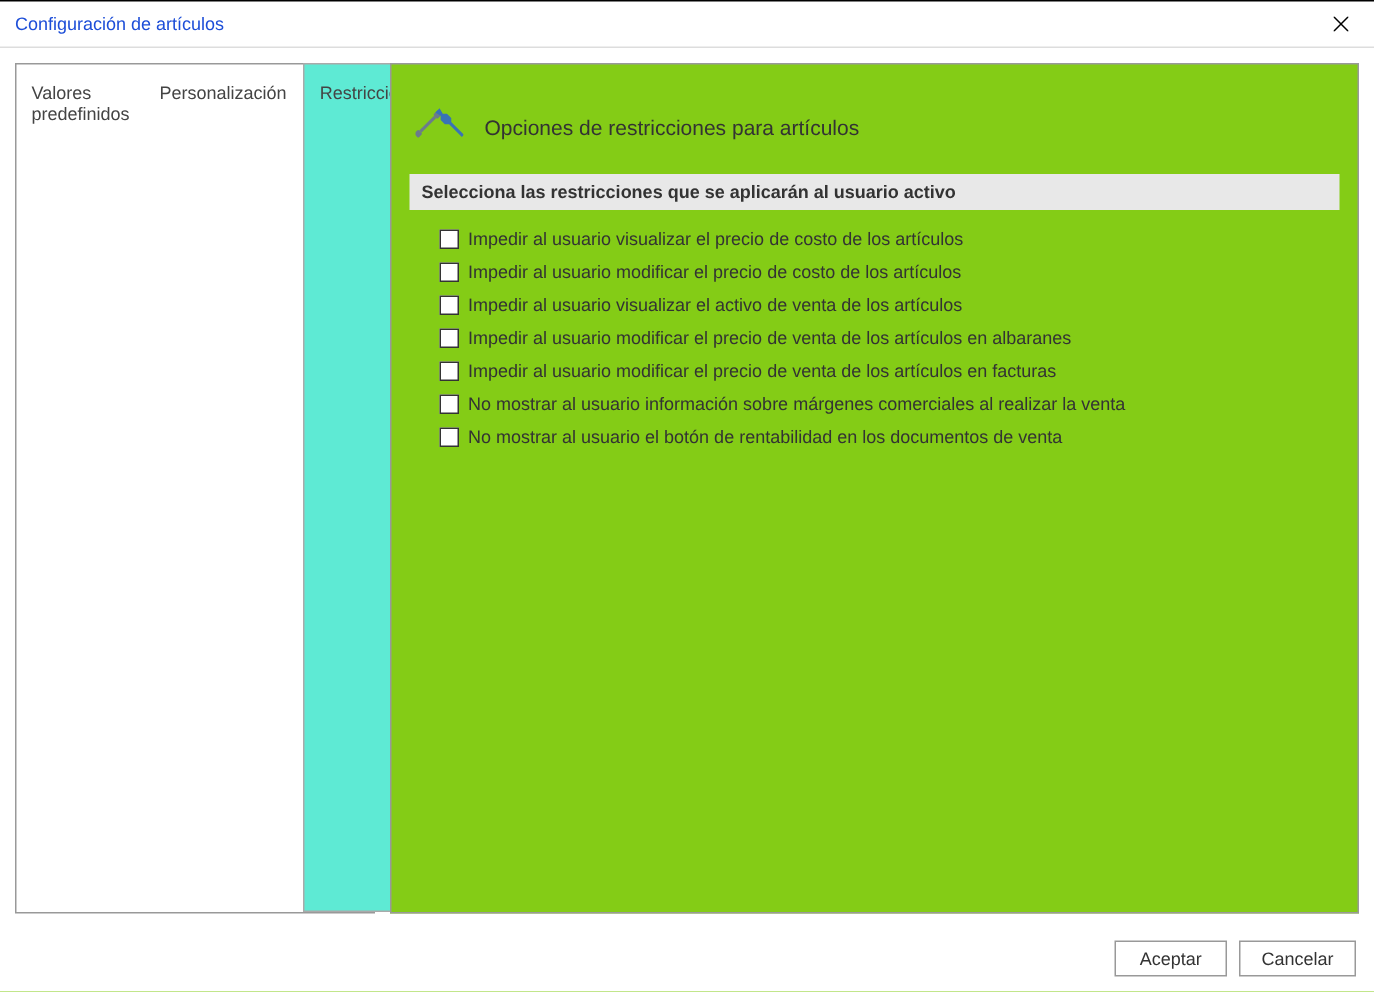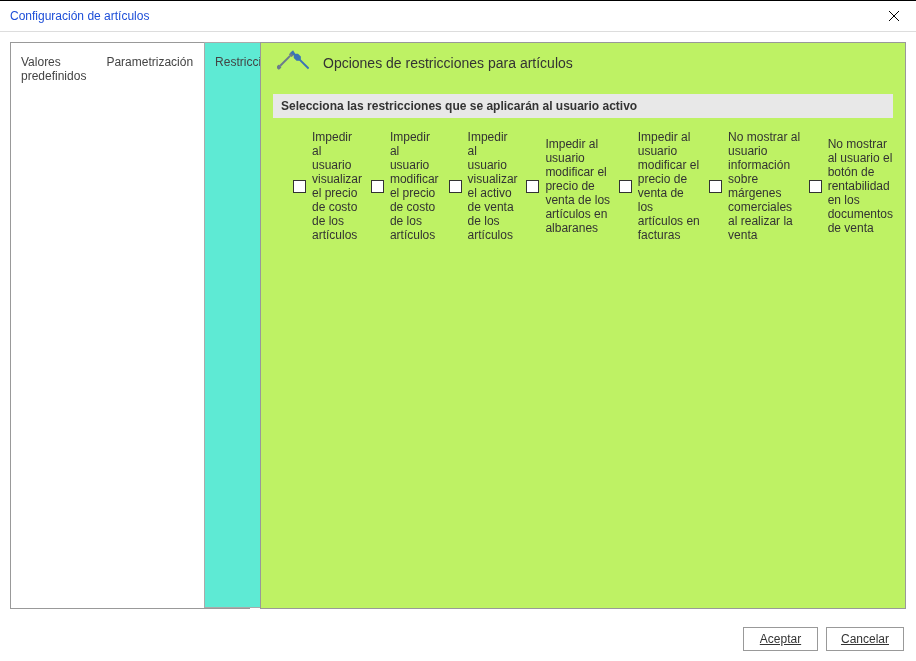--- a/index.html
+++ b/index.html
@@ -67,22 +67,22 @@
       font-size: 12px;
     }
     .sidebar-item.selected {
       background: #5eead4;
       border: 1px solid #aaa;
       margin: -1px 1px 0 1px;
     }
     .content-panel {
       flex: 1;
       border: 1px solid #999;
-      background: #bef264;
-      padding: 4px 12px;
+      background: #84cc16;
+      padding: 26px 12px;
       display: flex;
       flex-direction: column;
     }
     .panel-header {
       display: flex;
       align-items: center;
       gap: 14px;
       margin-bottom: 15px;
       padding-left: 4px;
     }
@@ -98,21 +98,21 @@
     .section-header {
       background: #e8e8e8;
       padding: 5px 8px;
       font-size: 12px;
       color: #333;
       margin-bottom: 12px;
       font-weight: bold;
     }
     .checkbox-list {
       display: flex;
-      flex-direction: row;
+      flex-direction: column;
       gap: 8px;
       padding-left: 20px;
     }
     .checkbox-row {
       display: flex;
       align-items: center;
       gap: 6px;
     }
     .checkbox-box {
       width: 13px;
@@ -133,21 +133,20 @@
     }
     .btn {
       min-width: 75px;
       padding: 4px 14px;
       border: 1px solid #999;
       background: #fff;
       font-size: 12px;
       cursor: pointer;
       text-align: center;
       color: #333;
-      text-decoration: underline;
     }
   </style>
 </head>
 <body>
 
 <div class="window">
   <div class="titlebar">
     <span class="titlebar-title">Configuración de artículos</span>
     <div class="close-btn">
       <svg viewBox="0 0 10 10">
@@ -156,21 +155,21 @@
       </svg>
     </div>
   </div>
 
   <div class="main-area">
     <div class="sidebar">
       <div class="sidebar-item">
         <span>Valores predefinidos</span>
       </div>
       <div class="sidebar-item">
-        <span>Parametrización</span>
+        <span>Personalización</span>
       </div>
       <div class="sidebar-item selected">
         <span>Restricciones</span>
       </div>
       <div class="sidebar-item">
         <span>Búsquedas</span>
       </div>
     </div>
 
     <div class="content-panel">

